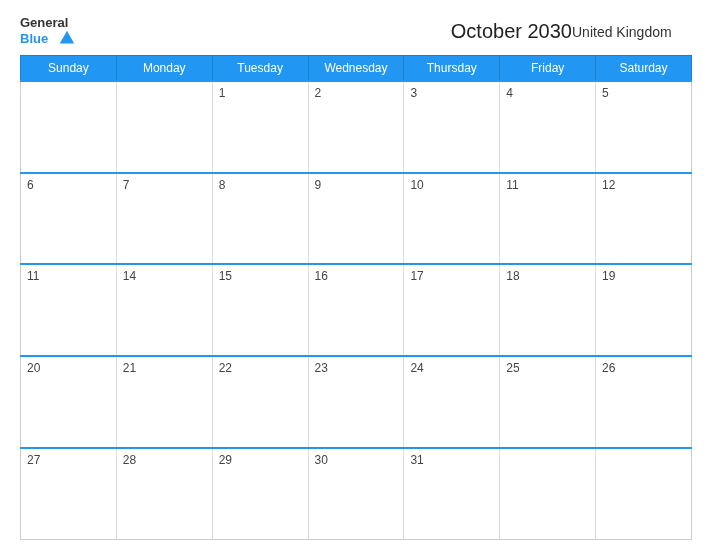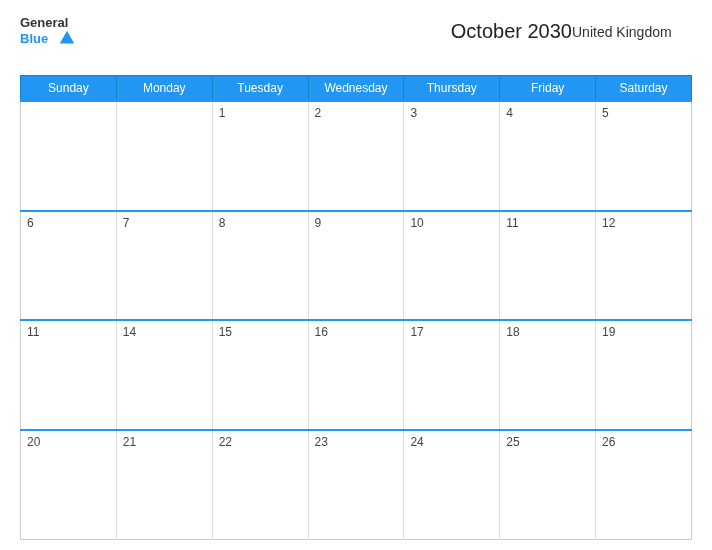--- a/index.html
+++ b/index.html
@@ -15,21 +15,21 @@
       height: 550px;
       background: #fff;
       padding: 16px 20px 10px 20px;
       display: flex;
       flex-direction: column;
     }
     .header {
       display: flex;
       align-items: center;
       justify-content: space-between;
-      margin-bottom: 28px;
+      margin-bottom: 8px;
     }
     .logo {
       display: flex;
       align-items: center;
       gap: 4px;
     }
     .logo-text-general {
       font-size: 13px;
       font-weight: bold;
       color: #333;
@@ -164,15 +164,24 @@
         </tr>
         <tr>
           <td><span class="day-num">20</span></td>
           <td><span class="day-num">21</span></td>
           <td><span class="day-num">22</span></td>
           <td><span class="day-num">23</span></td>
           <td><span class="day-num">24</span></td>
           <td><span class="day-num">25</span></td>
           <td><span class="day-num">26</span></td>
         </tr>
+        <tr>
+          <td><span class="day-num">27</span></td>
+          <td><span class="day-num">28</span></td>
+          <td><span class="day-num">29</span></td>
+          <td><span class="day-num">30</span></td>
+          <td><span class="day-num">31</span></td>
+          <td></td>
+          <td></td>
+        </tr>
       </tbody>
   </table>
 </div>
 
 </body></html>

